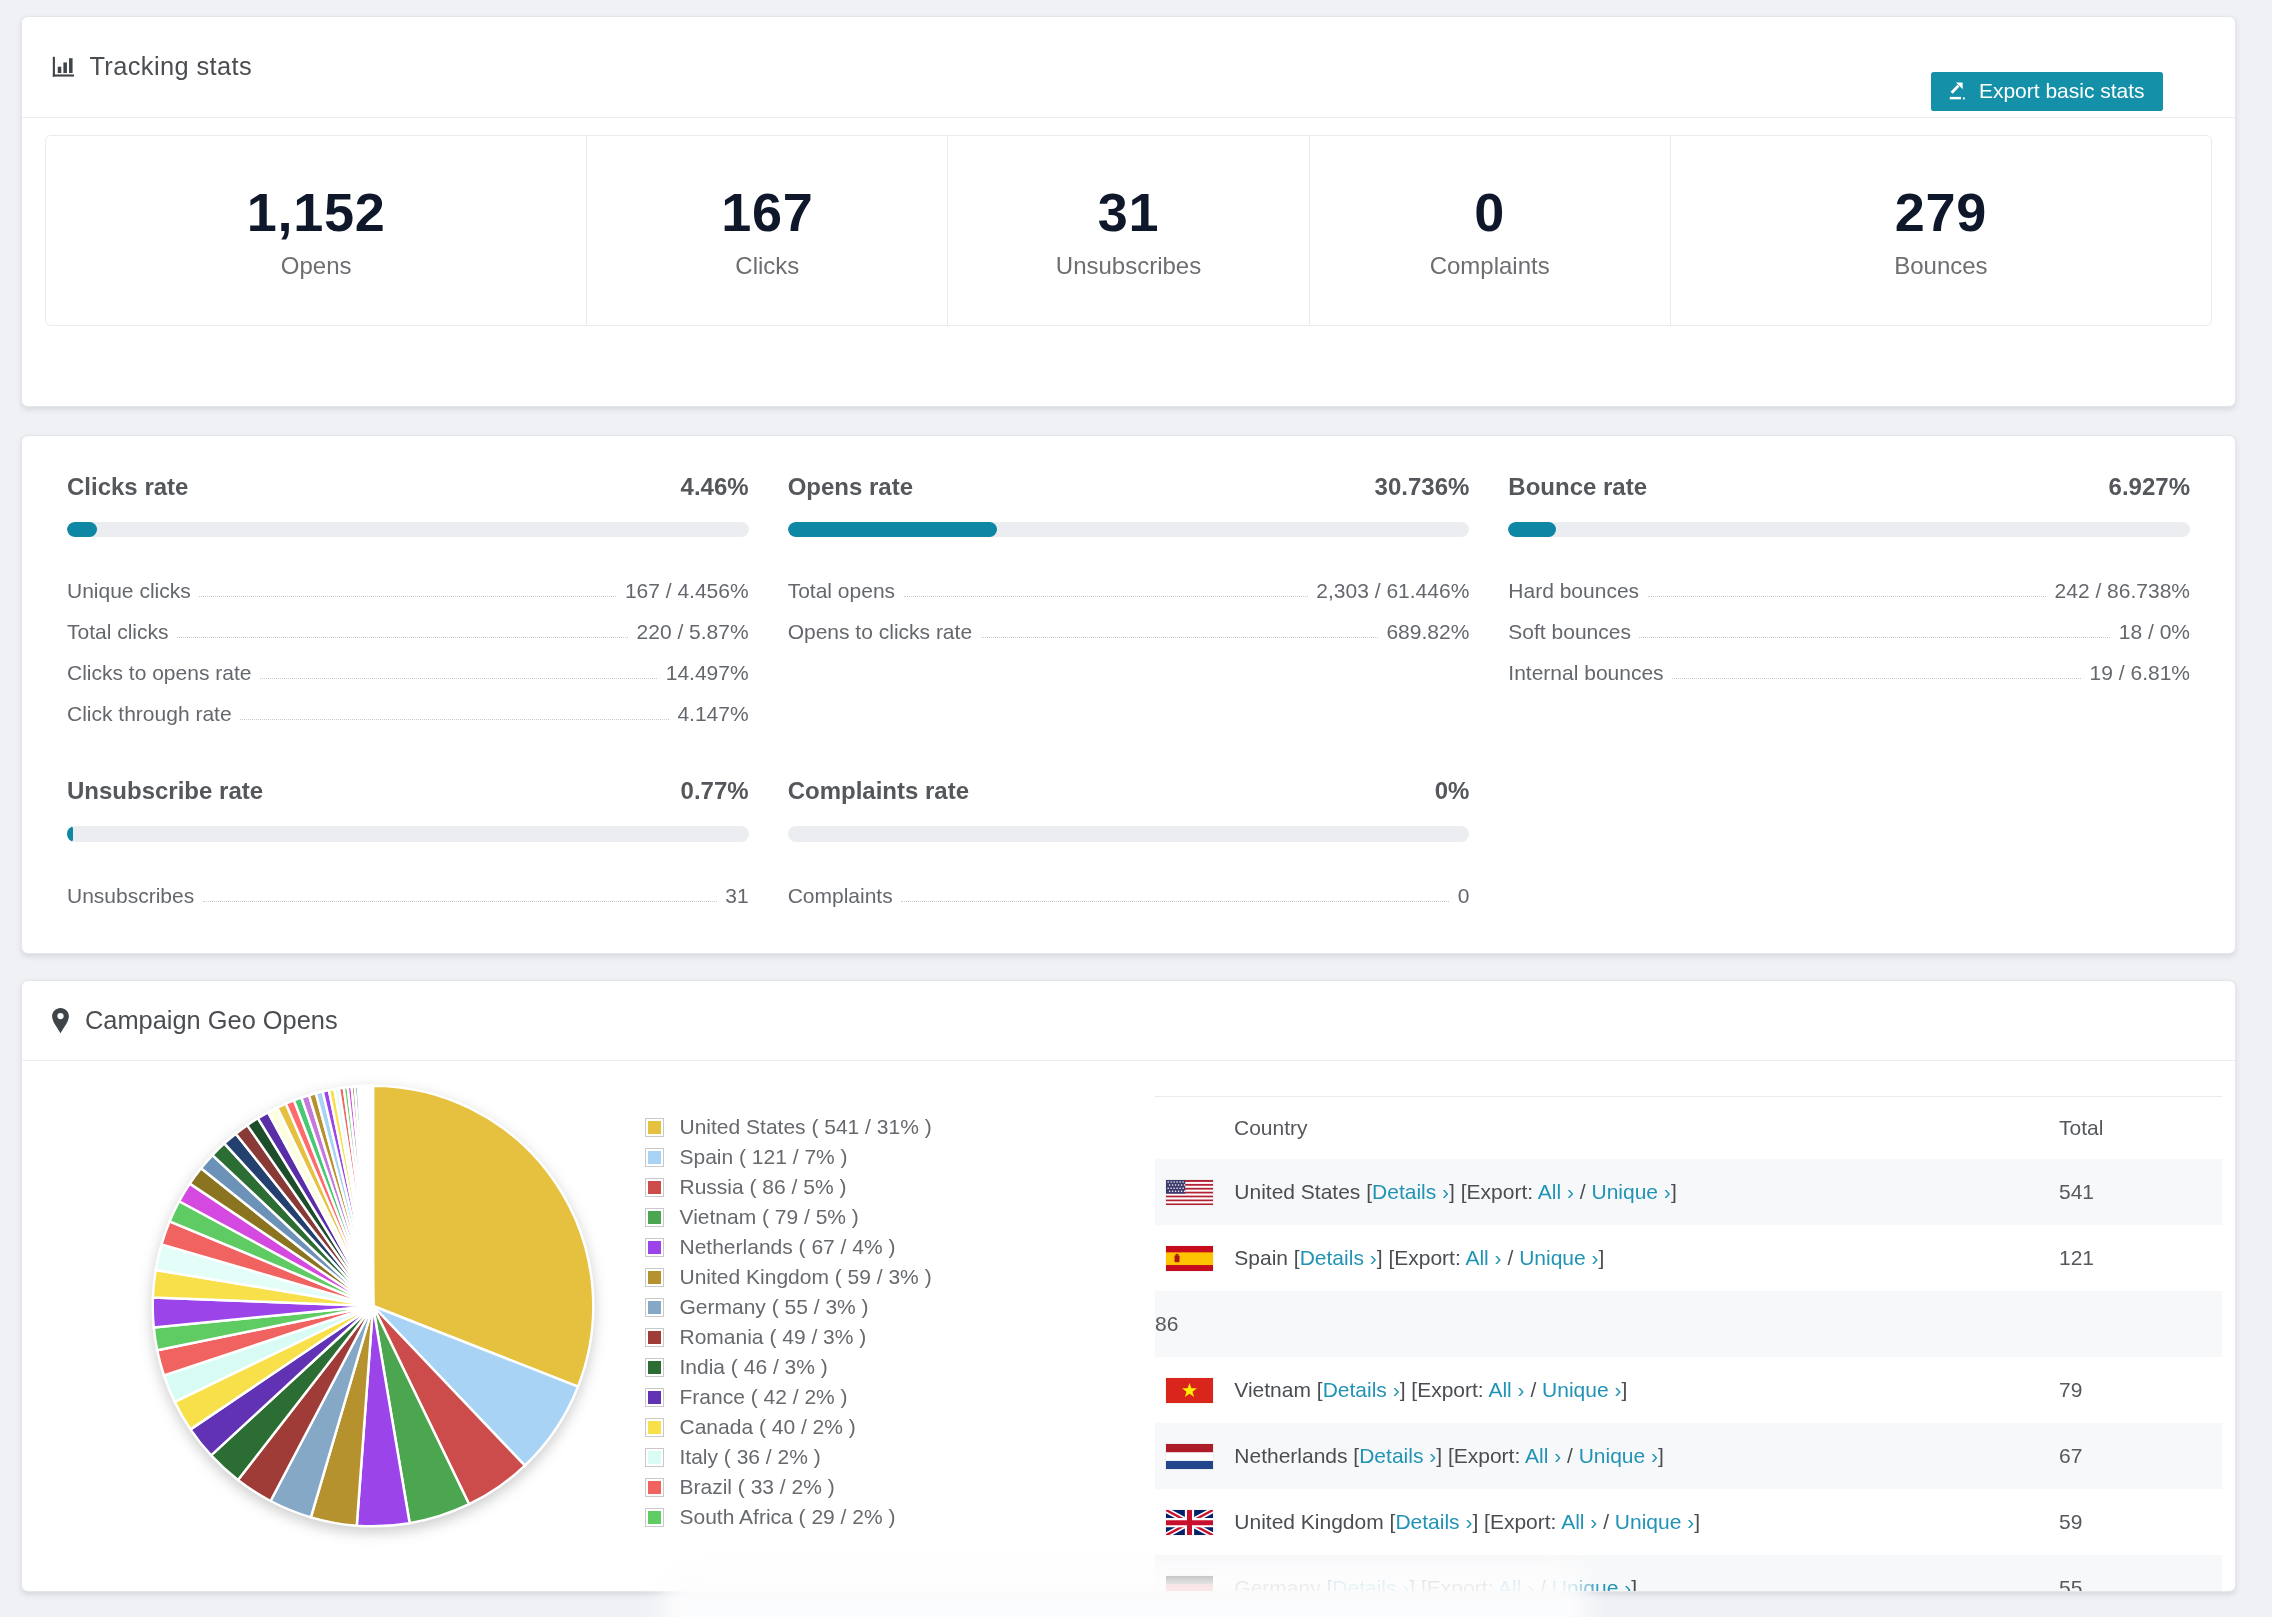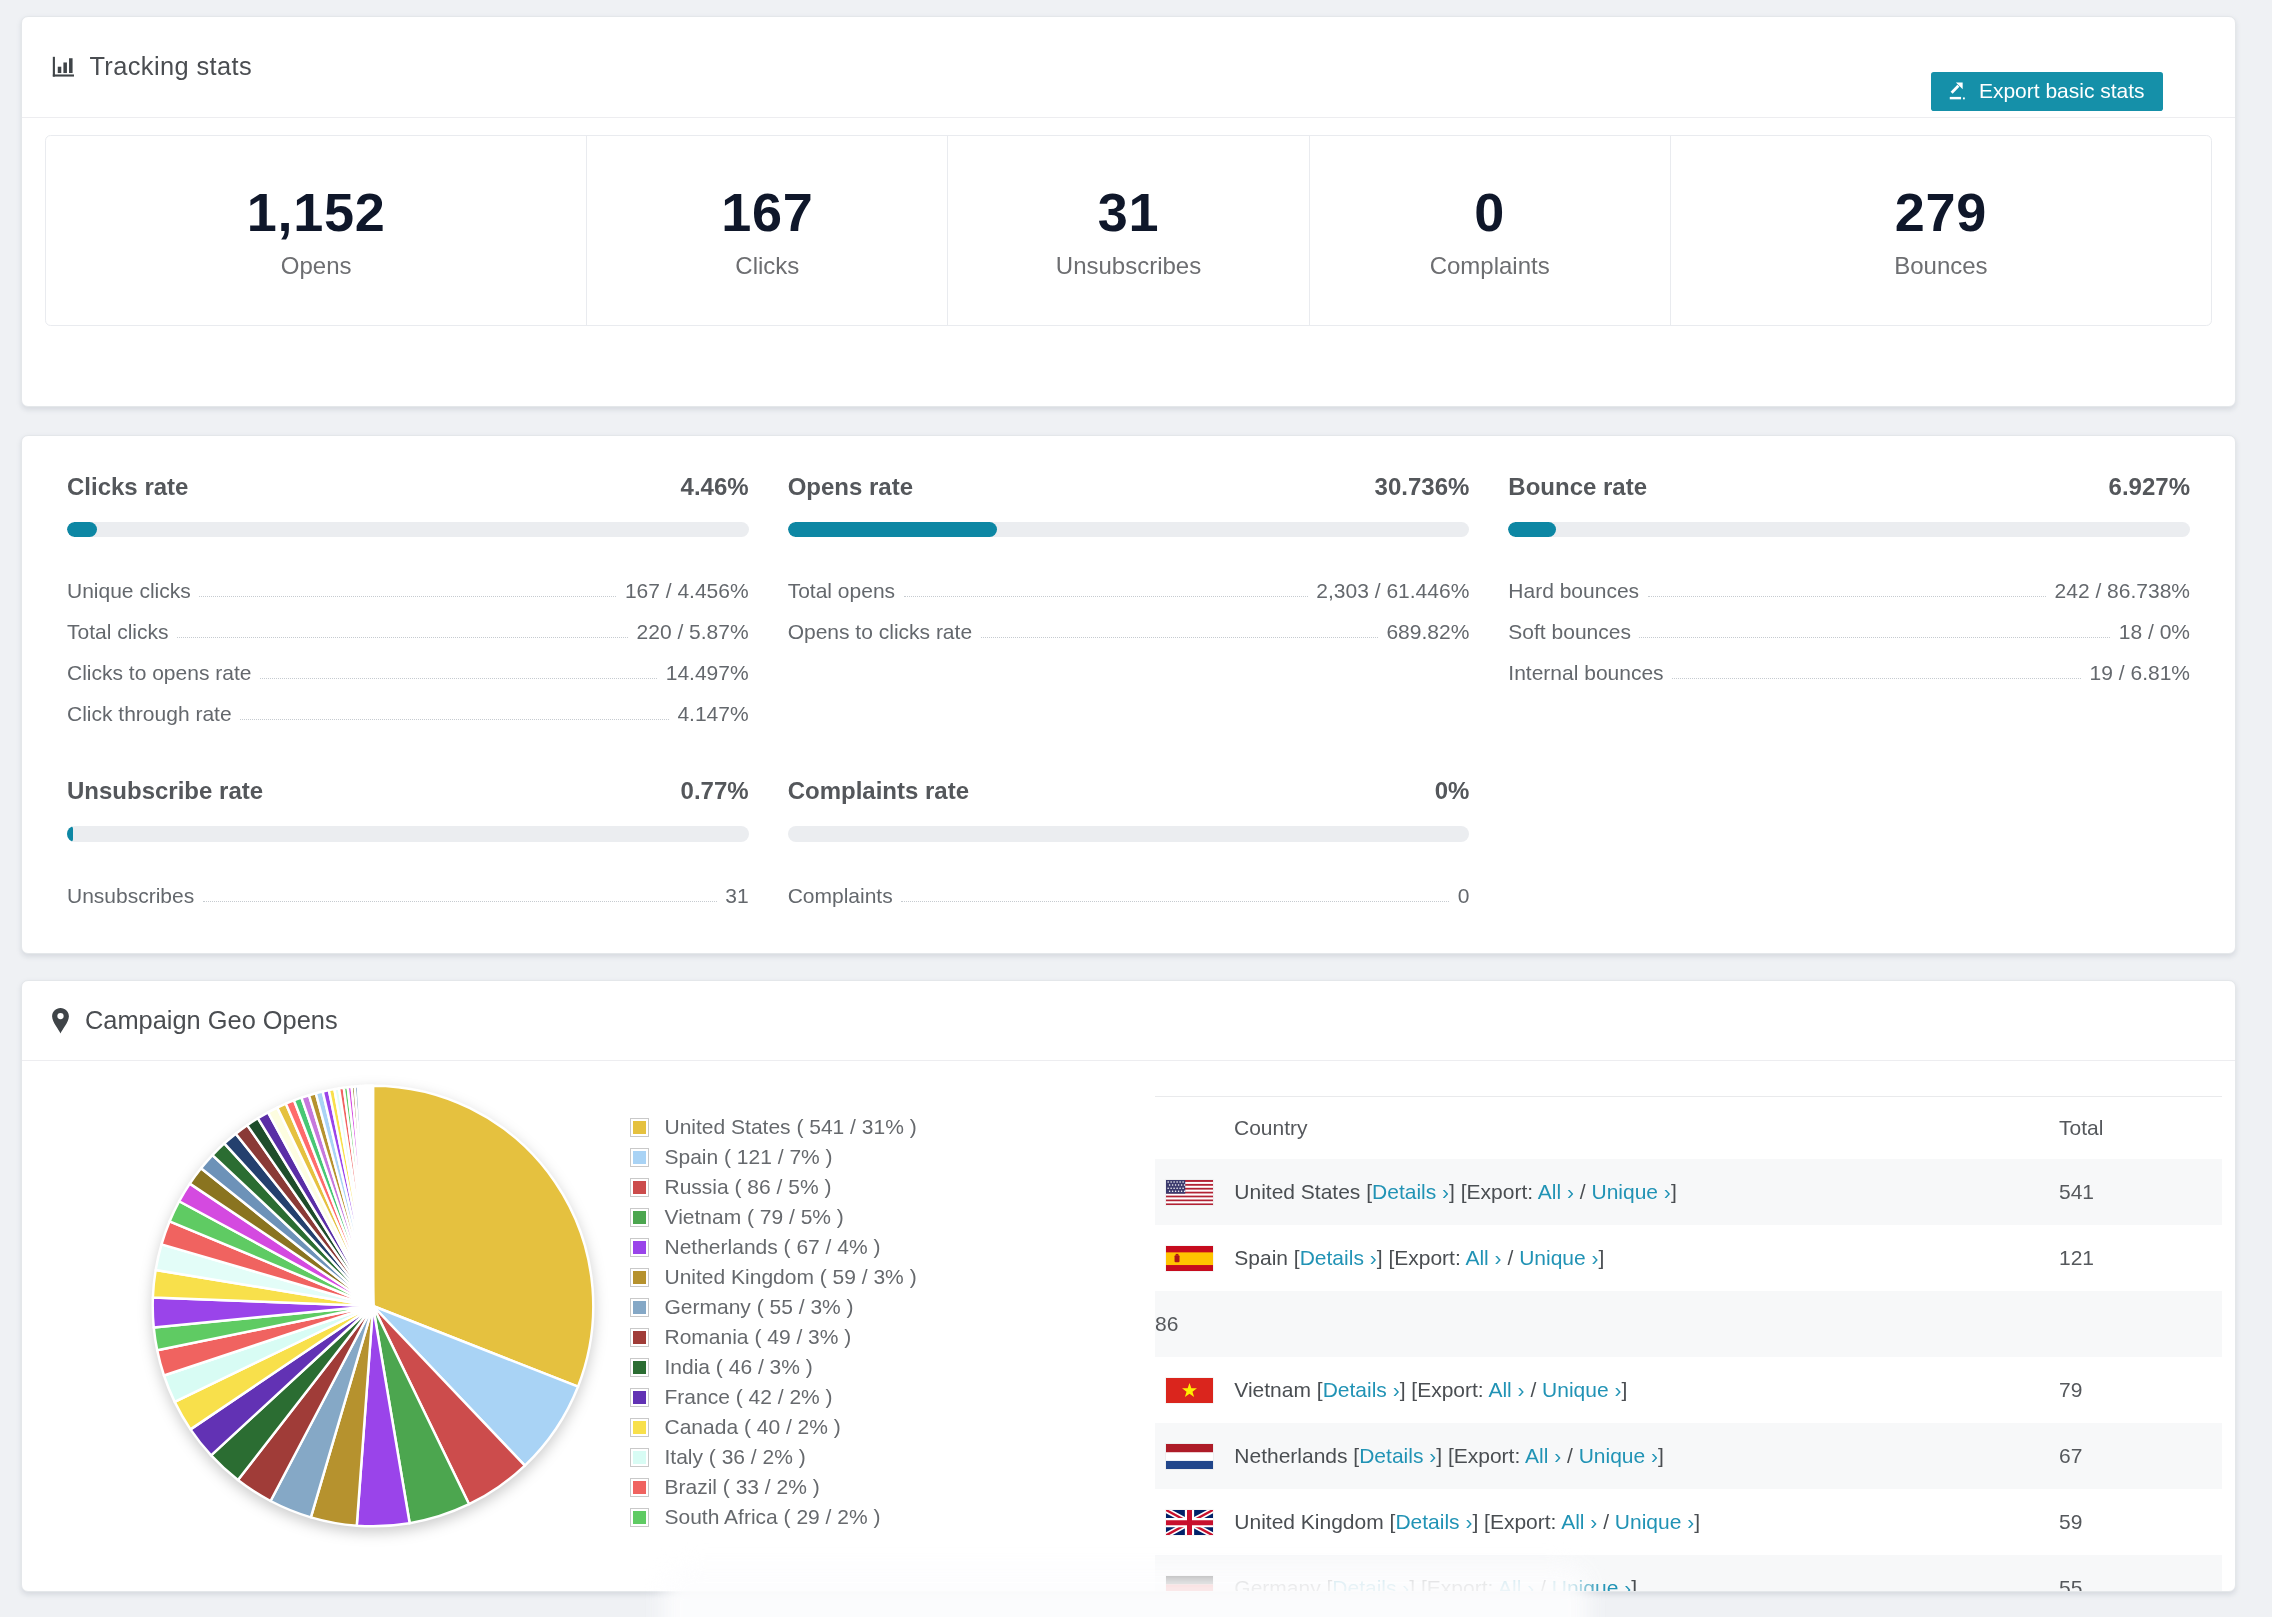--- a/index.html
+++ b/index.html
@@ -66,21 +66,21 @@
   
   .card-geo { margin-top:26px; height:612px; overflow:hidden; }
   .geo-header {
     display:flex; align-items:center; gap:14px;
     height:80px; padding:0 28px; border-bottom:0.7px solid #ededf0;
   }
   .geo-title { font-size:25.4px; color:#4a4d51; }
   .geo-body { position:relative; height:547px; }
   .pie-wrap { position:absolute; left:118px; top:11.3px; width:466px; height:466px; }
   .pie-wrap svg { filter:drop-shadow(0 5.6px 7px rgba(0,0,0,.20)); }
-  .legend { position:absolute; left:608px; top:51px; list-style:none;text-align:center; }
+  .legend { position:absolute; left:623px; top:51px; list-style:none;text-align:center; }
   .legend li { display:flex; align-items:center; height:30px; }
   .legend .swatch {
     width:19px; height:19px; border:0.7px solid #c9c9c9; background:#fff;
     padding:2.1px; margin-right:15.5px; flex:none;
   }
   .legend .swatch i { display:block; width:100%; height:100%; }
   .legend .ltext { font-size:21px; color:#66696d; white-space:nowrap; }
 
   .geo-table { position:absolute; left:1133px; top:35px; width:1067px; border-top:0.7px solid #e9eaec; }
   .t-head { display:flex; height:62px; align-items:center; font-size:21px; color:#55585c;justify-content:center; }

